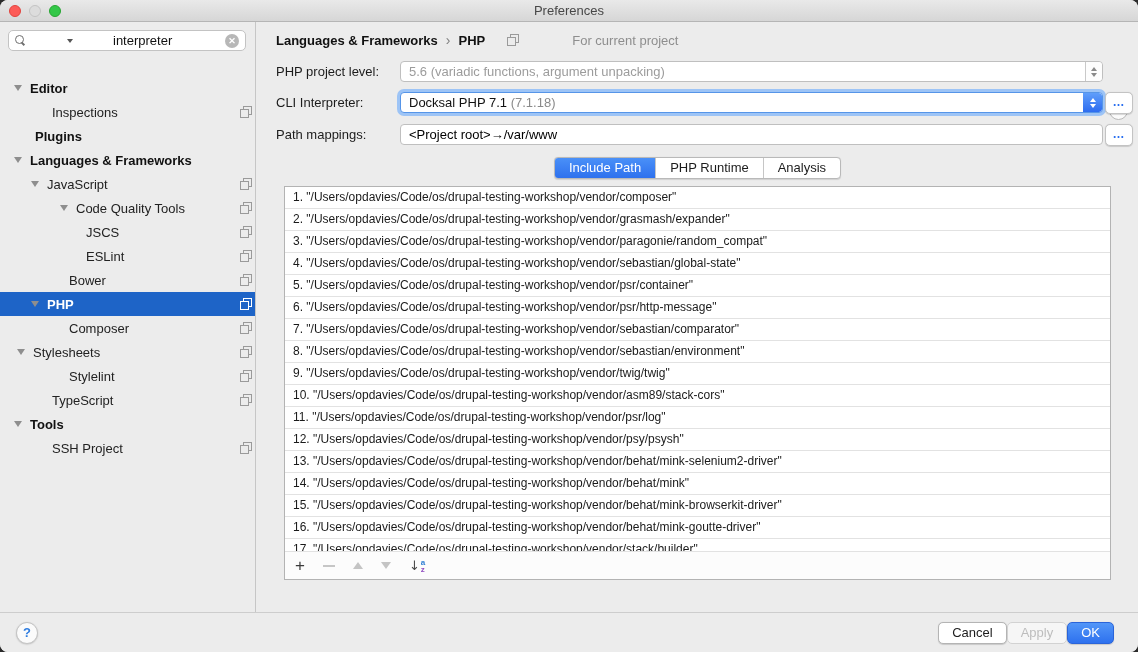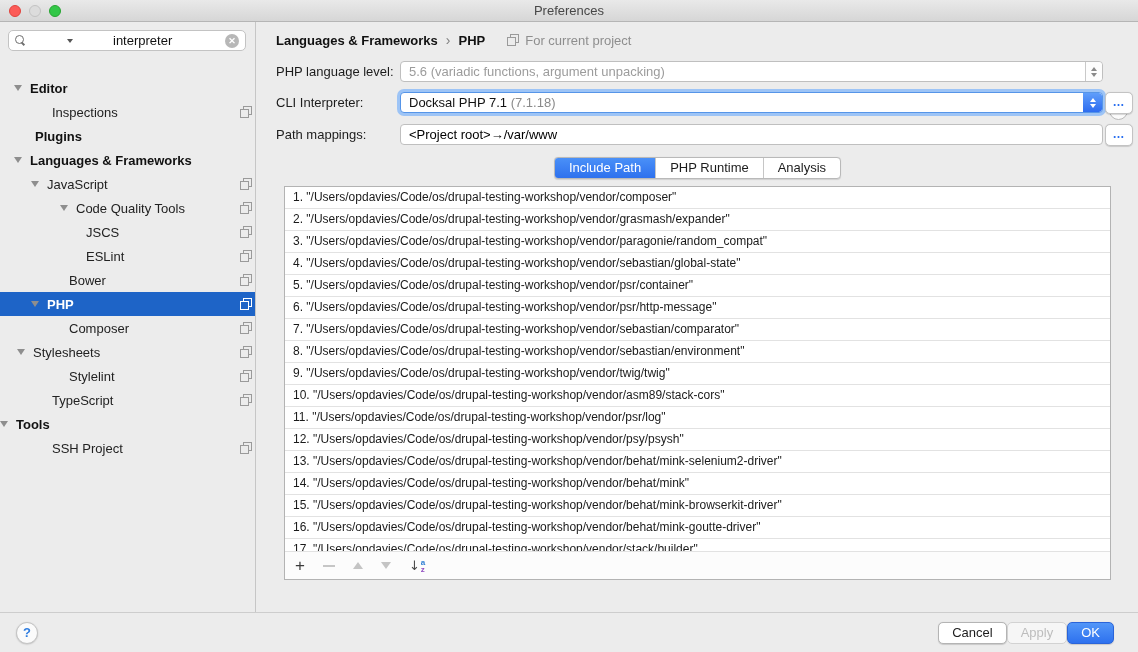--- a/index.html
+++ b/index.html
@@ -1,17 +1,17 @@
 <!DOCTYPE html>
 <html><head>
 <meta charset="utf-8">
 <style>
   * { margin:0; padding:0; box-sizing:border-box; }
   html,body { width:1138px; height:652px; background:#2b2b2b; font-family:"Liberation Sans", sans-serif; }
-  .window { position:relative; width:1138px; height:652px; border-radius:0; overflow:hidden; background:#ececec; }
+  .window { position:relative; width:1138px; height:652px; border-radius:8px; overflow:hidden; background:#ececec; }
 
   
   .titlebar { position:absolute; left:0; top:0; width:100%; height:22px;
     background:linear-gradient(#e9e9e9,#d6d6d6); border-bottom:1px solid #b5b5b5; }
   .title { position:absolute; left:0; right:0; top:0; height:22px; line-height:22px;
     text-align:center; font-size:13px; color:#484848; }
   .traffic { position:absolute; left:9px; top:5px; display:flex; gap:8px; }
   .tl { width:12px; height:12px; border-radius:50%; display:inline-block; }
   .tl.red   { background:#fc5b57; border:1px solid #e0443e; }
   .tl.gray  { background:#dcdcdc; border:1px solid #c3c3c3; }
@@ -47,21 +47,21 @@
     border:1px solid #9a9a9a; background:inherit; }
   .pgicon::after { content:""; position:absolute; left:0; top:3px; width:7px; height:7px;
     border:1px solid #9a9a9a; background:inherit; }
   .trow.sel .pgicon::before, .trow.sel .pgicon::after { border-color:#fff; }
 
   
   .content { position:absolute; left:257px; top:22px; width:881px; height:590px; background:#ececec; }
   .breadcrumb { position:absolute; left:19px; top:10px; display:flex; align-items:center; font-size:13px; }
   .bc-part { font-weight:bold; color:#111; }
   .bc-sep { color:#7f7f7f; margin:0 8px; font-size:14px; }
-  .bc-scope { display:flex; align-items:center; margin-left:22px; color:#8e8e8e; }
+  .bc-scope { display:flex; align-items:center; margin-left:22px; color:#8e8e8e;gap:47px; }
   .bc-scope .pgicon { position:relative; right:auto; top:auto; margin-right:6px; background:#ececec; }
   .bc-scope-label { font-size:13px; color:#8e8e8e; }
 
   .formrow { position:absolute; left:0; width:100%; }
   .flabel { position:absolute; left:19px; top:3px; font-size:13px; color:#1c1c1c; white-space:nowrap; }
   .fieldbox { position:absolute; left:143px; width:703px; height:21px; background:#fff;
     border:1px solid #bfbfbf; border-radius:4px; font-size:13px; line-height:19px; padding:0 24px 0 8px;
     white-space:nowrap; overflow:hidden; }
   .fieldbox.disabled { color:#9c9c9c; }
   .stepper { position:absolute; right:0; top:0; bottom:0; width:17px; border-left:1px solid #c9c9c9;
@@ -203,21 +203,21 @@
         <div class="trow" style="padding-left: 48px;">
           <span class="tspacer"></span>
           <span class="tlabel">Stylelint</span>
           <span class="pgicon"></span>
         </div>
         <div class="trow" style="padding-left: 31px;">
           <span class="tspacer"></span>
           <span class="tlabel">TypeScript</span>
           <span class="pgicon"></span>
         </div>
-        <div class="trow bold" style="padding-left: 0; text-align: center;">
+        <div class="trow bold" style="padding-left: 14px; text-align: center;">
           <span class="tarrow"></span>
           <span class="tlabel">Tools</span>
         </div>
         <div class="trow" style="padding-left: 31px;">
           <span class="tspacer"></span>
           <span class="tlabel">SSH Project</span>
           <span class="pgicon"></span>
         </div>
       </div>
   </aside>
@@ -228,21 +228,21 @@
       <span class="bc-part">Languages &amp; Frameworks</span>
       <span class="bc-sep">›</span>
       <span class="bc-part">PHP</span>
       <span class="bc-scope">
         <span class="pgicon"></span>
         <span class="bc-scope-label">For current project</span>
       </span>
     </div>
 
     <div class="formrow" style="top:39px;">
-      <span class="flabel">PHP language level:</span>
+      <span class="flabel">PHP project level:</span>
       <div class="fieldbox disabled">
         <span>5.6 (variadic functions, argument unpacking)</span>
         <span class="stepper">
             <span class="up"></span>
             <span class="down"></span>
           </span>
       </div>
       <span class="helpcircle top">?</span>
     </div>
 

